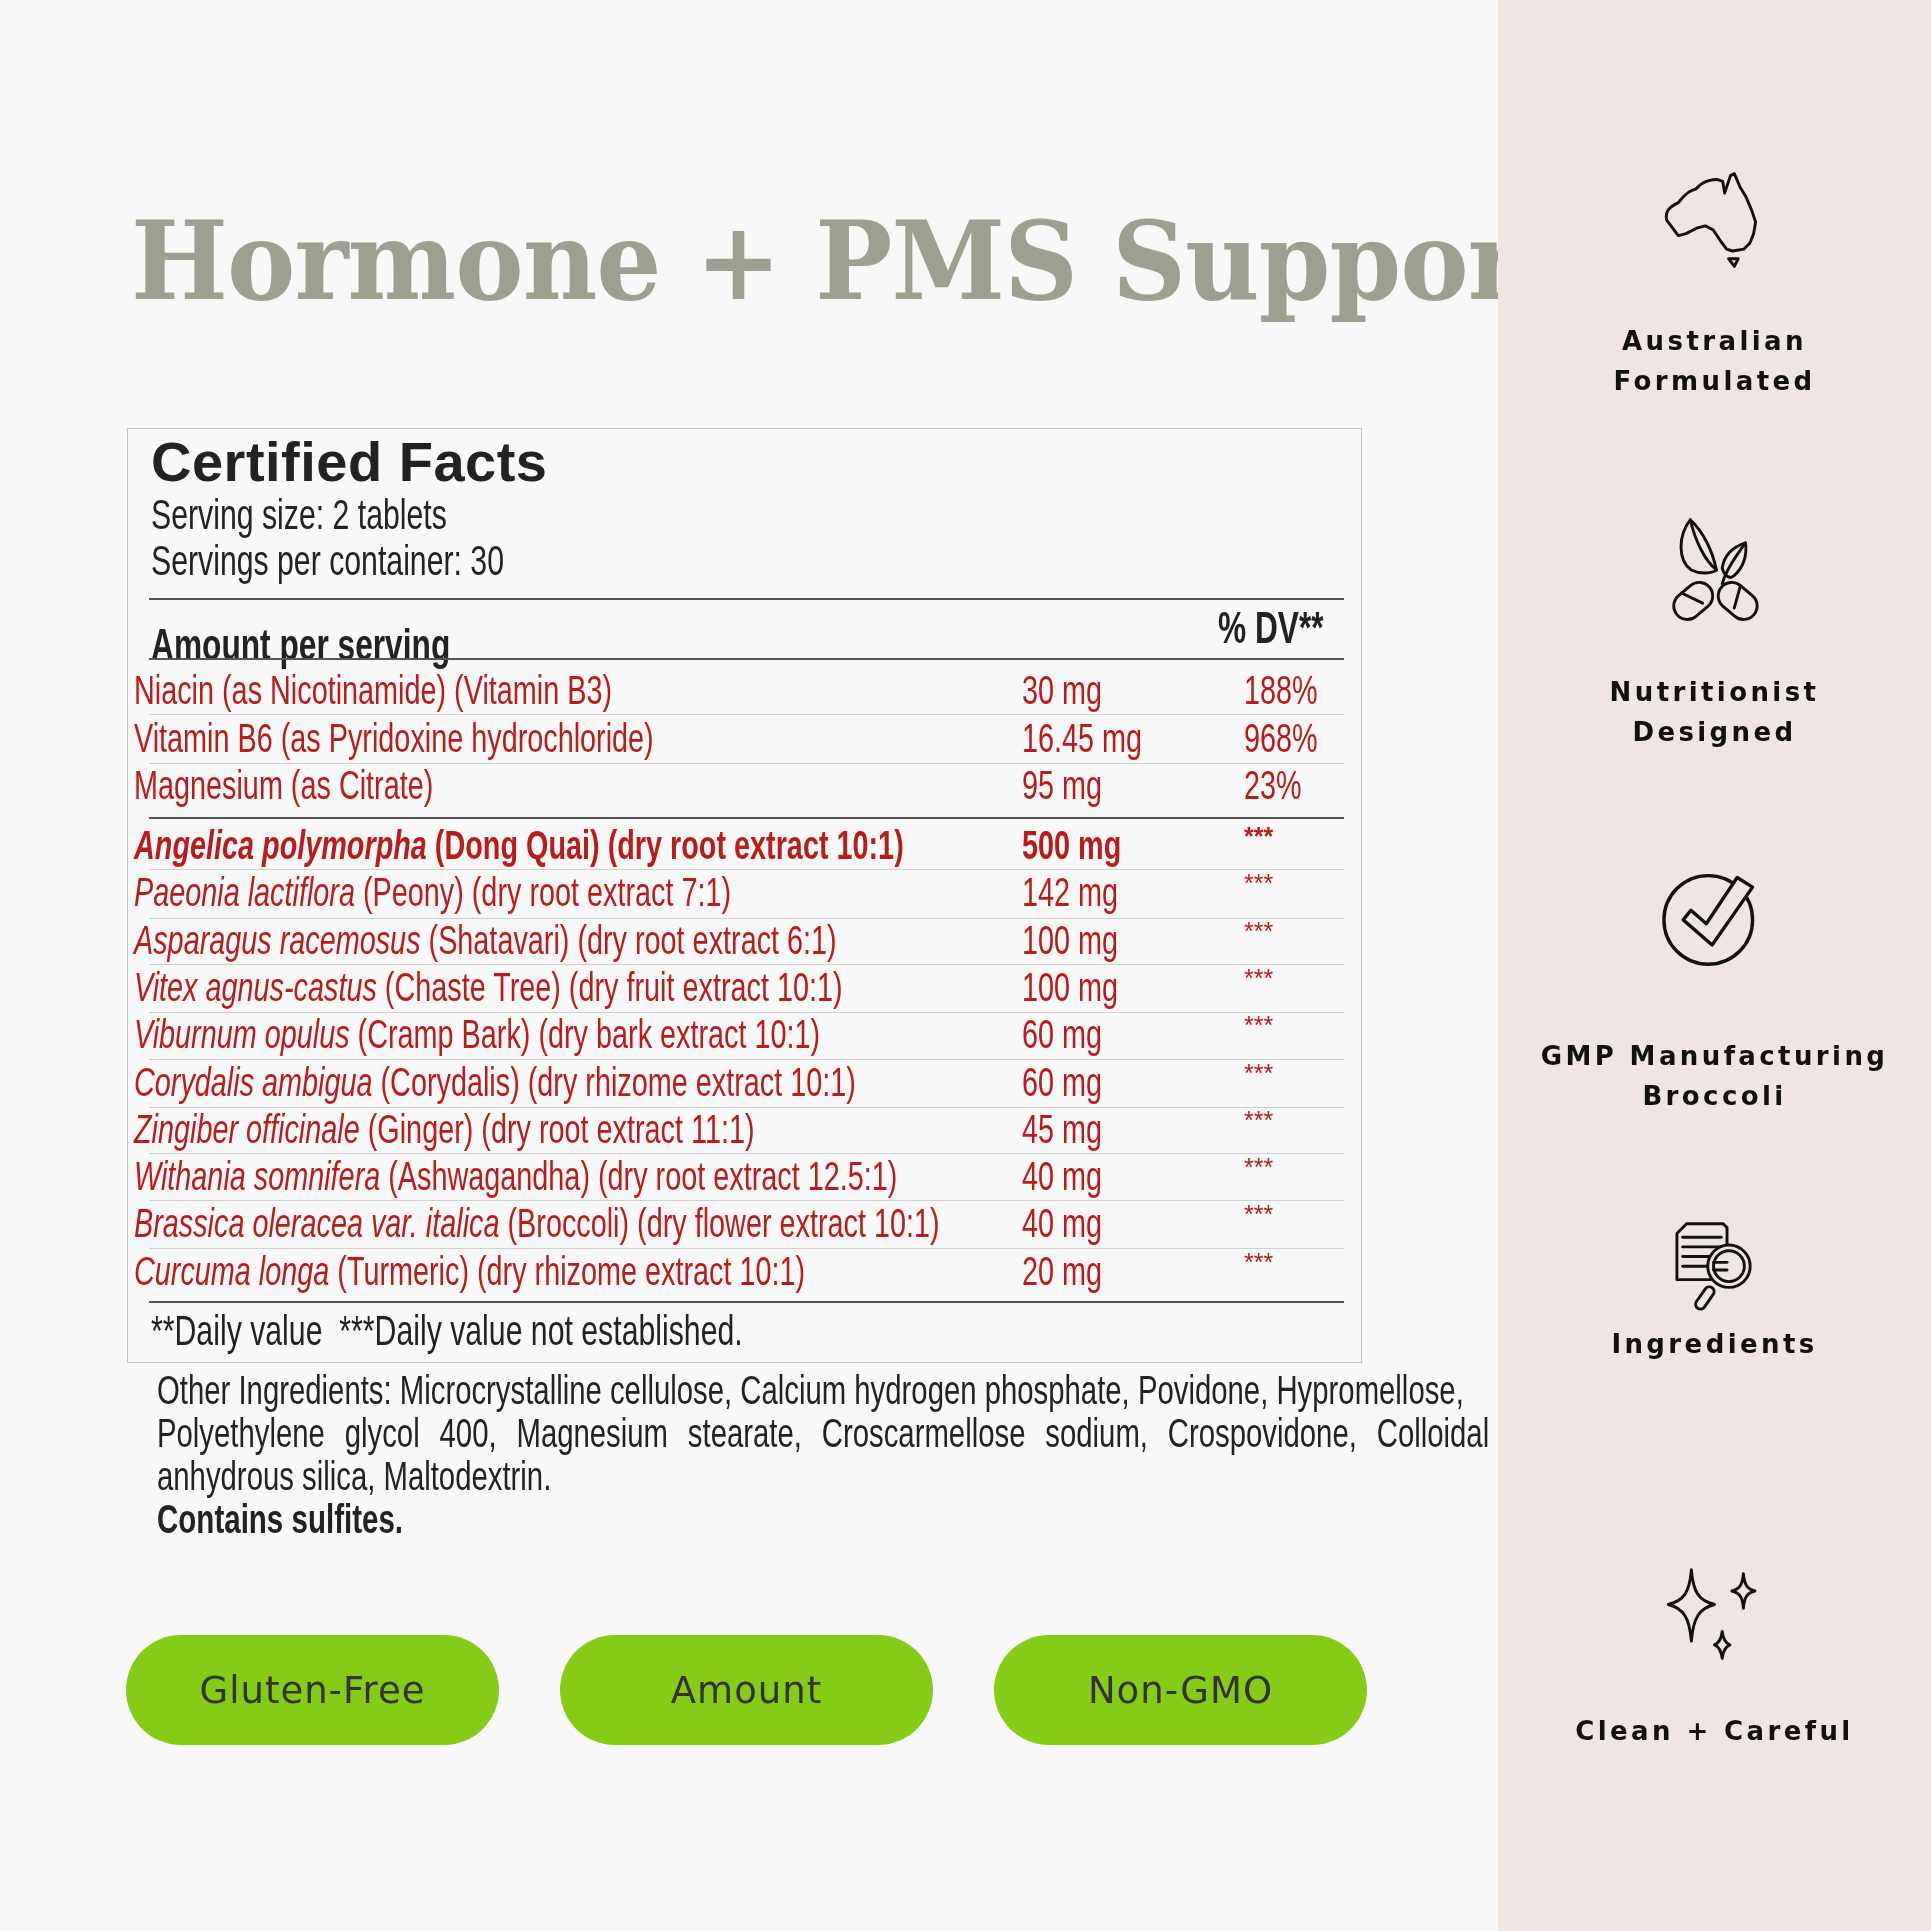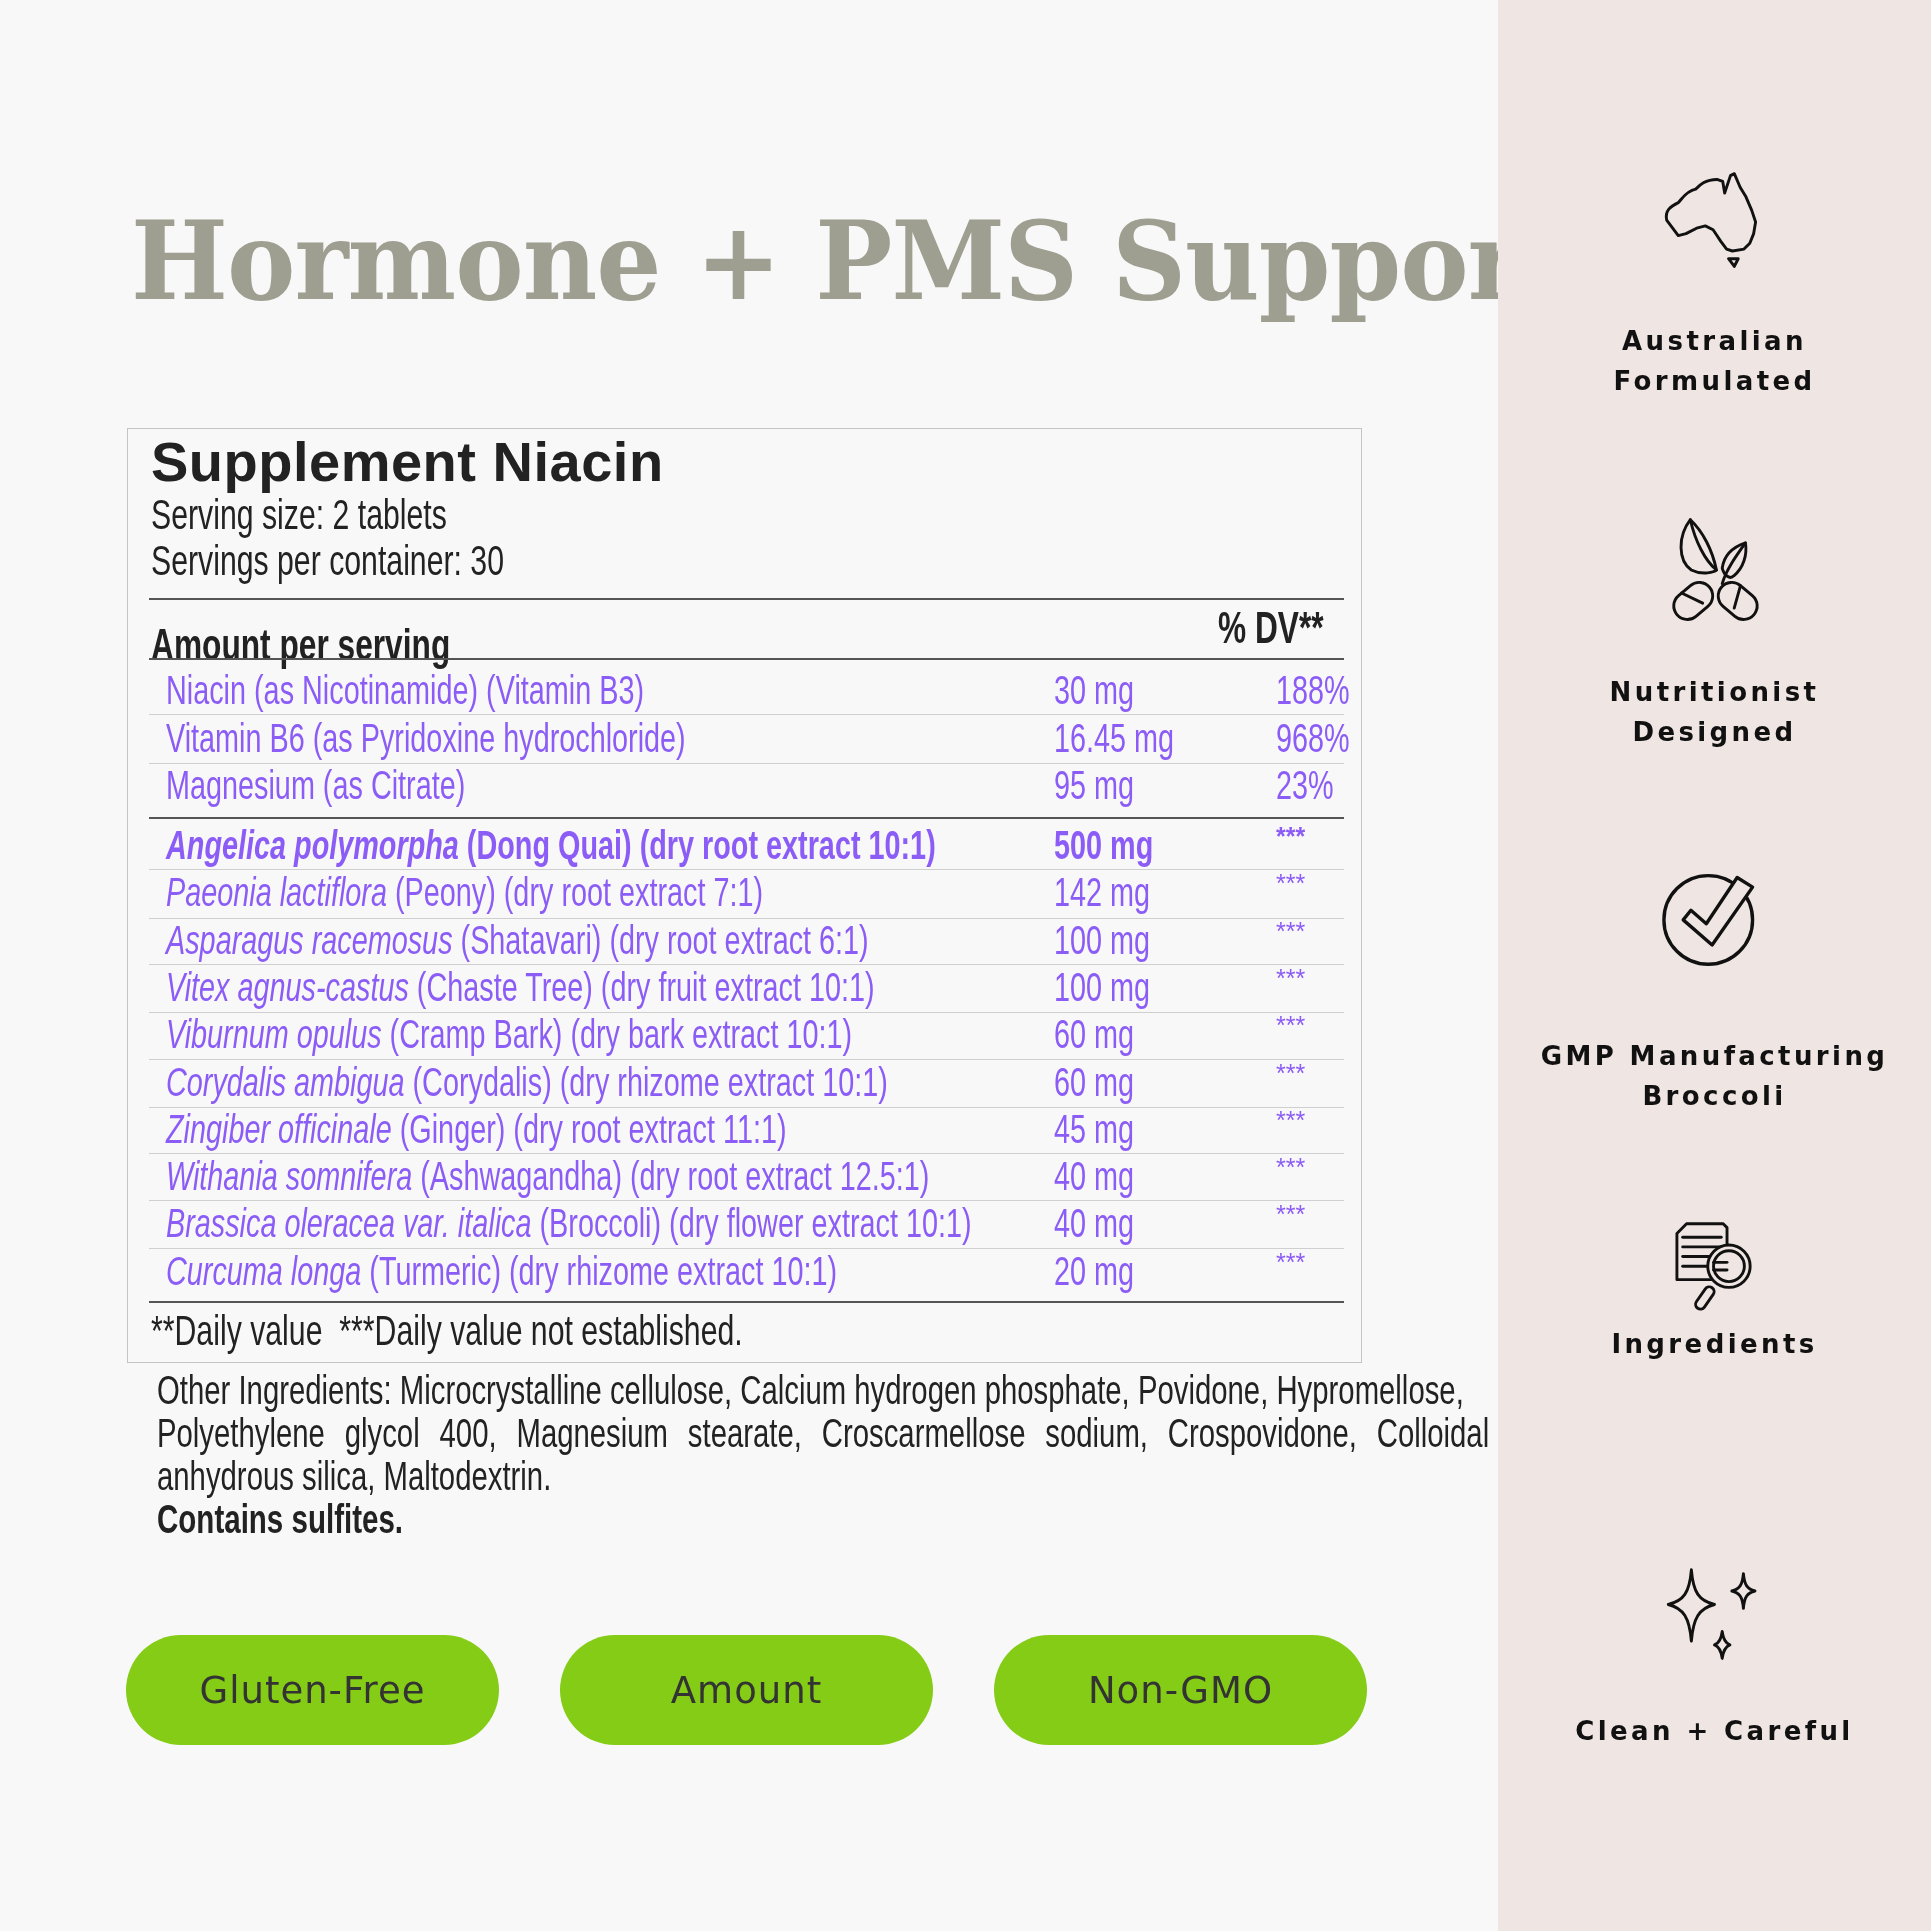--- a/index.html
+++ b/index.html
@@ -31,22 +31,22 @@
     letter-spacing:0.5px;
   }
   .serving {
     position:absolute; left:23px; font-size:42px; color:#222; height:48px; line-height:48px;
   }
   .hr { position:absolute; left:21px; width:1195px; background:#444; }
   .hr.thin { height:1px; background:#cfcfcf; }
   .hr.med { height:1.9px; background:#555; }
 
   .row {
-    position:absolute; left:36px; width:1195px; height:47px;
-    font-size:40px; line-height:47px; color:#8b5cf6;
+    position:absolute; left:4px; width:1195px; height:47px;
+    font-size:40px; line-height:47px; color:#b91c1c;
   }
   .row .name { position:absolute; left:1.9px; top:0; }
   .row .amt  { position:absolute; left:890px; top:0; }
   .row .dv   { position:absolute; left:1112px; top:0; }
   .row .dv.stars { font-size:25px; line-height:29px; top:0; }
   .row i { font-style:italic; }
 
   .hdr {
     position:absolute; left:21px; width:1195px; height:58px; font-size:44px; line-height:58px; font-weight:bold;
   }
@@ -76,21 +76,21 @@
   }
 </style>
 </head>
 <body>
 
 <div class="main">
 
   <div class="title">Hormone + PMS Support</div>
 
   <div class="facts">
-    <div class="facts-title">Supplement Niacin</div>
+    <div class="facts-title">Certified Facts</div>
     <div class="serving" style="top:62px;"><span class="cond">Serving size: 2 tablets</span></div>
     <div class="serving" style="top:108px;"><span class="cond">Servings per container: 30</span></div>
 
     <div class="hr med" style="top:169px;"></div>
     <div class="hdr" style="top:170px;">
       <span class="l"><span class="cond">Amount per serving</span></span>
       <span class="r" style="right:-21px;"><span class="cond">% DV**</span></span>
     </div>
     <div class="hr med" style="top:229px;"></div>
 

